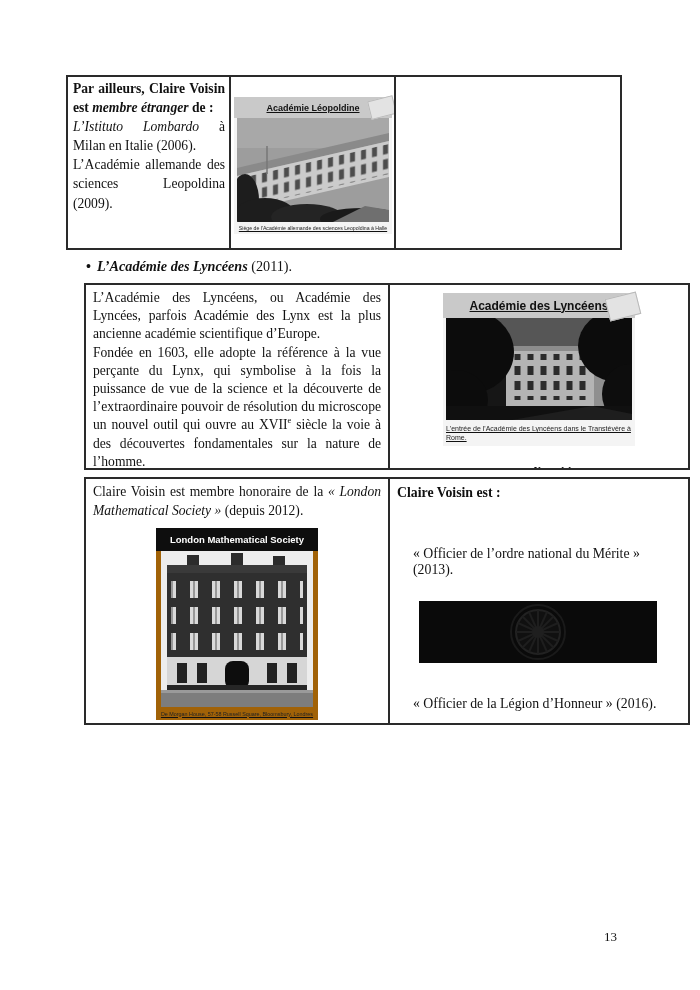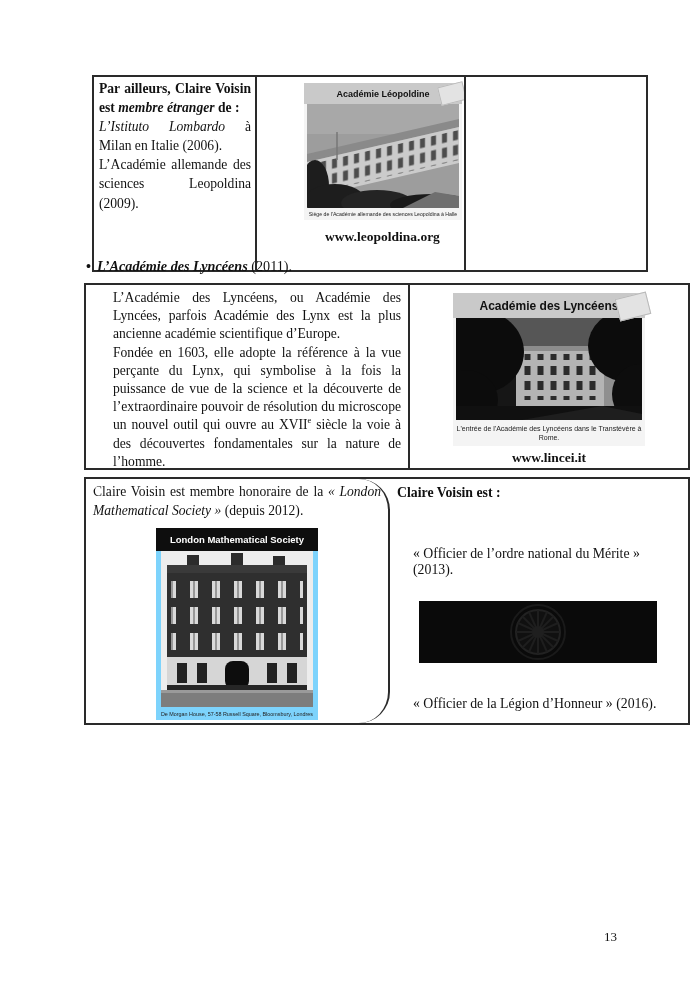--- a/index.html
+++ b/index.html
@@ -1,56 +1,56 @@
 <!DOCTYPE html>
 <html><head>
 <meta charset="utf-8">
 <style>
   html,body{margin:0;padding:0;background:#ffffff;}
   .page{position:relative;width:700px;height:990px;background:#ffffff;overflow:hidden;
         font-family:"Liberation Serif","DejaVu Serif",serif;color:#111;}
   .tbl{position:absolute;border:2px solid #2a2a2a;box-sizing:border-box;display:flex;background:#fff;}
-  .t1{left:92px;top:75px;width:556px;height:197px;gap:44px;}
-  .t2{left:84px;top:283px;width:606px;height:187px;padding-left:20px;}
+  .t1{left:66px;top:75px;width:556px;height:175px;}
+  .t2{left:84px;top:283px;width:606px;height:187px;}
   .t3{left:84px;top:477px;width:606px;height:248px;}
   .cell{box-sizing:border-box;overflow:hidden;}
   .vline{border-right:2px solid #2a2a2a;}
   .t1 .c1{width:163px;padding:2px 4px 0 5px;}
   .t1 .c2{width:165px;padding:2px 3px 0 3px;text-align:center;}
   .t1 .c3{flex:1;padding:2px 6px 0 7px;}
   .t2 .c1{width:304px;padding:4px 7px 0 7px;}
   .t2 .c2{flex:1;padding:4px 0 0 0;text-align:center;}
-  .t3 .c1{width:304px;padding:3px 7px 0 7px;border-radius:31px;}
+  .t3 .c1{width:304px;padding:3px 7px 0 7px;}
   .t3 .c2{flex:1;padding:4px 8px 0 7px;}
   .par{text-align:justify;margin:0;}
   .t1 .c1 .par{font-size:13.6px;line-height:19.1px;}
   .t1 .c3 .par{font-size:13.6px;line-height:19.1px;}
   .t2 .c1 .par{font-size:13.6px;line-height:18.2px;}
   .t3 .c1 .par{font-size:13.6px;line-height:19px;}
   .b{font-weight:bold;}
   .i{font-style:italic;}
   sup{font-size:62%;line-height:0;}
   .bullet{position:absolute;left:86px;top:258px;font-size:14.2px;}
   .bullet .par{display:inline;text-align:left;}
   .bullet-marker{font-weight:bold;margin-right:6px;}
   
-  .thumb{background:#f4f4f4;margin:4px auto;position:relative;text-align:center;}
+  .thumb{background:#f4f4f4;margin:18px auto;position:relative;text-align:left;text-decoration:underline;}
   .thumb-head{position:relative;background:#c9c9c9;display:flex;align-items:center;justify-content:center;
               font-family:"Liberation Sans","DejaVu Sans",sans-serif;font-weight:bold;color:#111;}
   .thumb-head.black{background:#0e0e0e;color:#fff;}
   .curl{position:absolute;background:#e3e3e3;border:1px solid #b9b9b9;transform:rotate(-14deg);}
   .thumb-cap{font-family:"Liberation Sans","DejaVu Sans",sans-serif;color:#222;white-space:nowrap;
              display:flex;align-items:center;justify-content:center;}
   .leo-thumb{width:158px;}
   .leo-head{height:21px;font-size:9px;}
   .leo-cap{height:12px;font-size:5.2px;}
   .lin-thumb{width:192px;margin-top:4px;}
   .lin-head{height:25px;font-size:12px;}
   .lin-cap{height:26px;font-size:7px;white-space:normal;line-height:9px;padding:0 3px;}
-  .lms-thumb{width:162px;margin-top:8px;background:#7dd3fc;}
+  .lms-thumb{width:162px;margin-top:8px;background:#a16207;}
   .lms-head{height:23px;font-size:9.5px;}
   .lms-cap{height:13px;font-size:5.4px;}
   .weblink{display:block;font-weight:bold;font-size:13.5px;text-align:center;margin-top:9px;color:#111;text-decoration:none;}
   .photo{display:block;margin:0 auto;}
   
   .cv-title{font-size:13.8px;margin:2px 0 0 0;}
   .award-line{font-size:13.8px;margin:16px;}
   .gap28{height:29px;}
   .gap8{height:7px;}
   .gap16{height:17px;}

